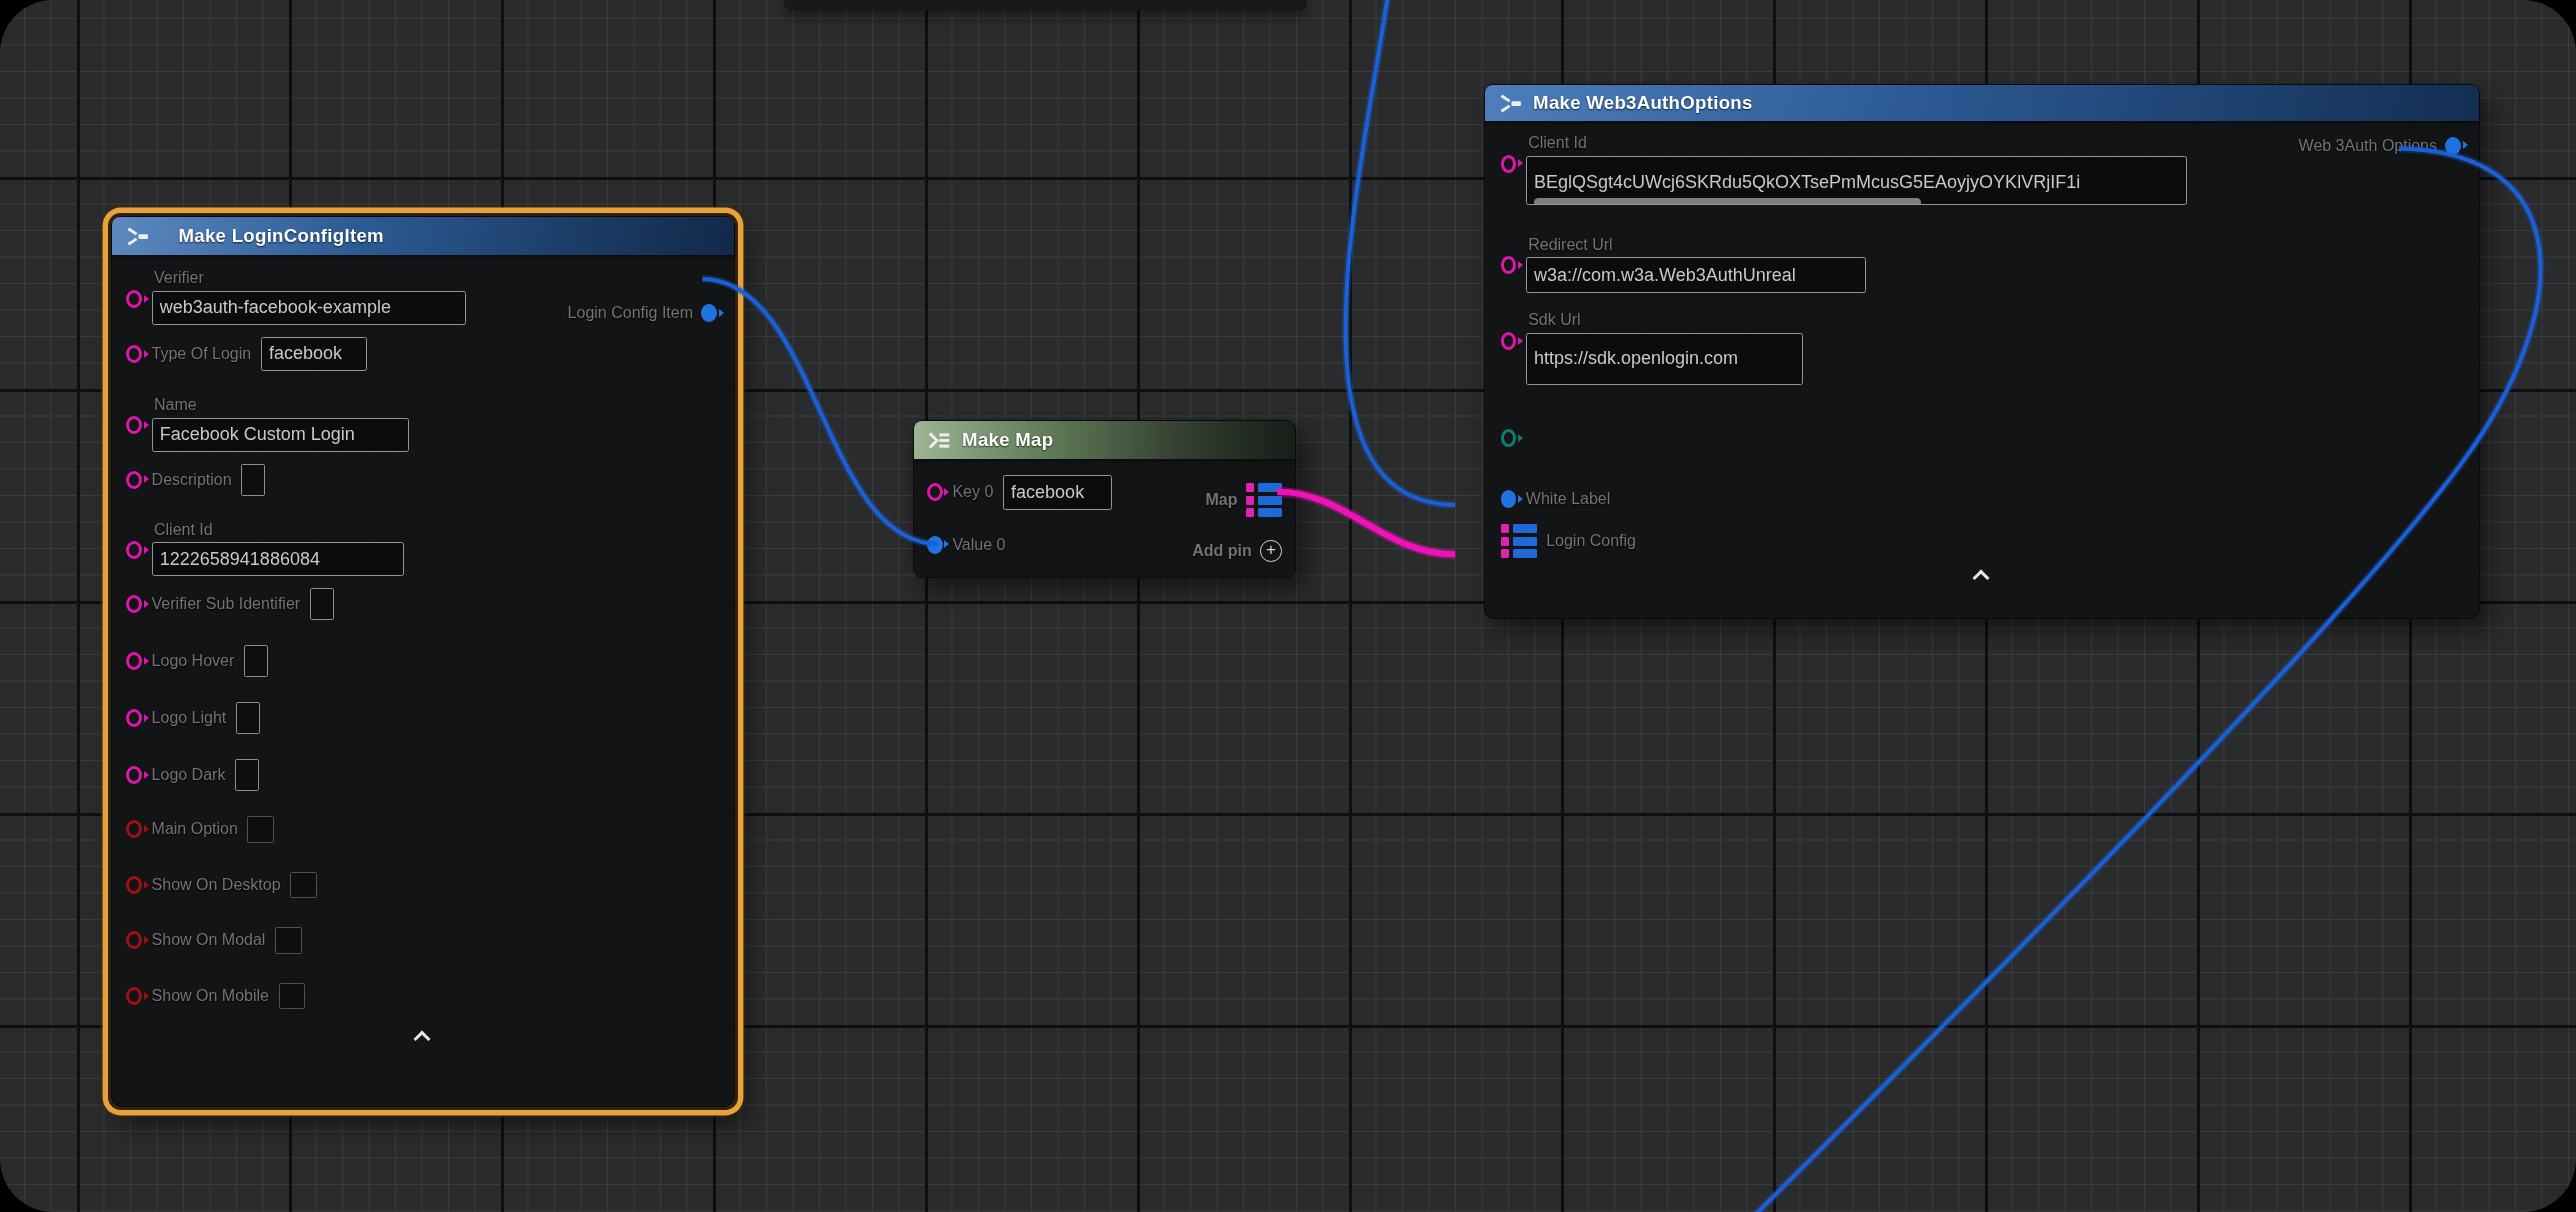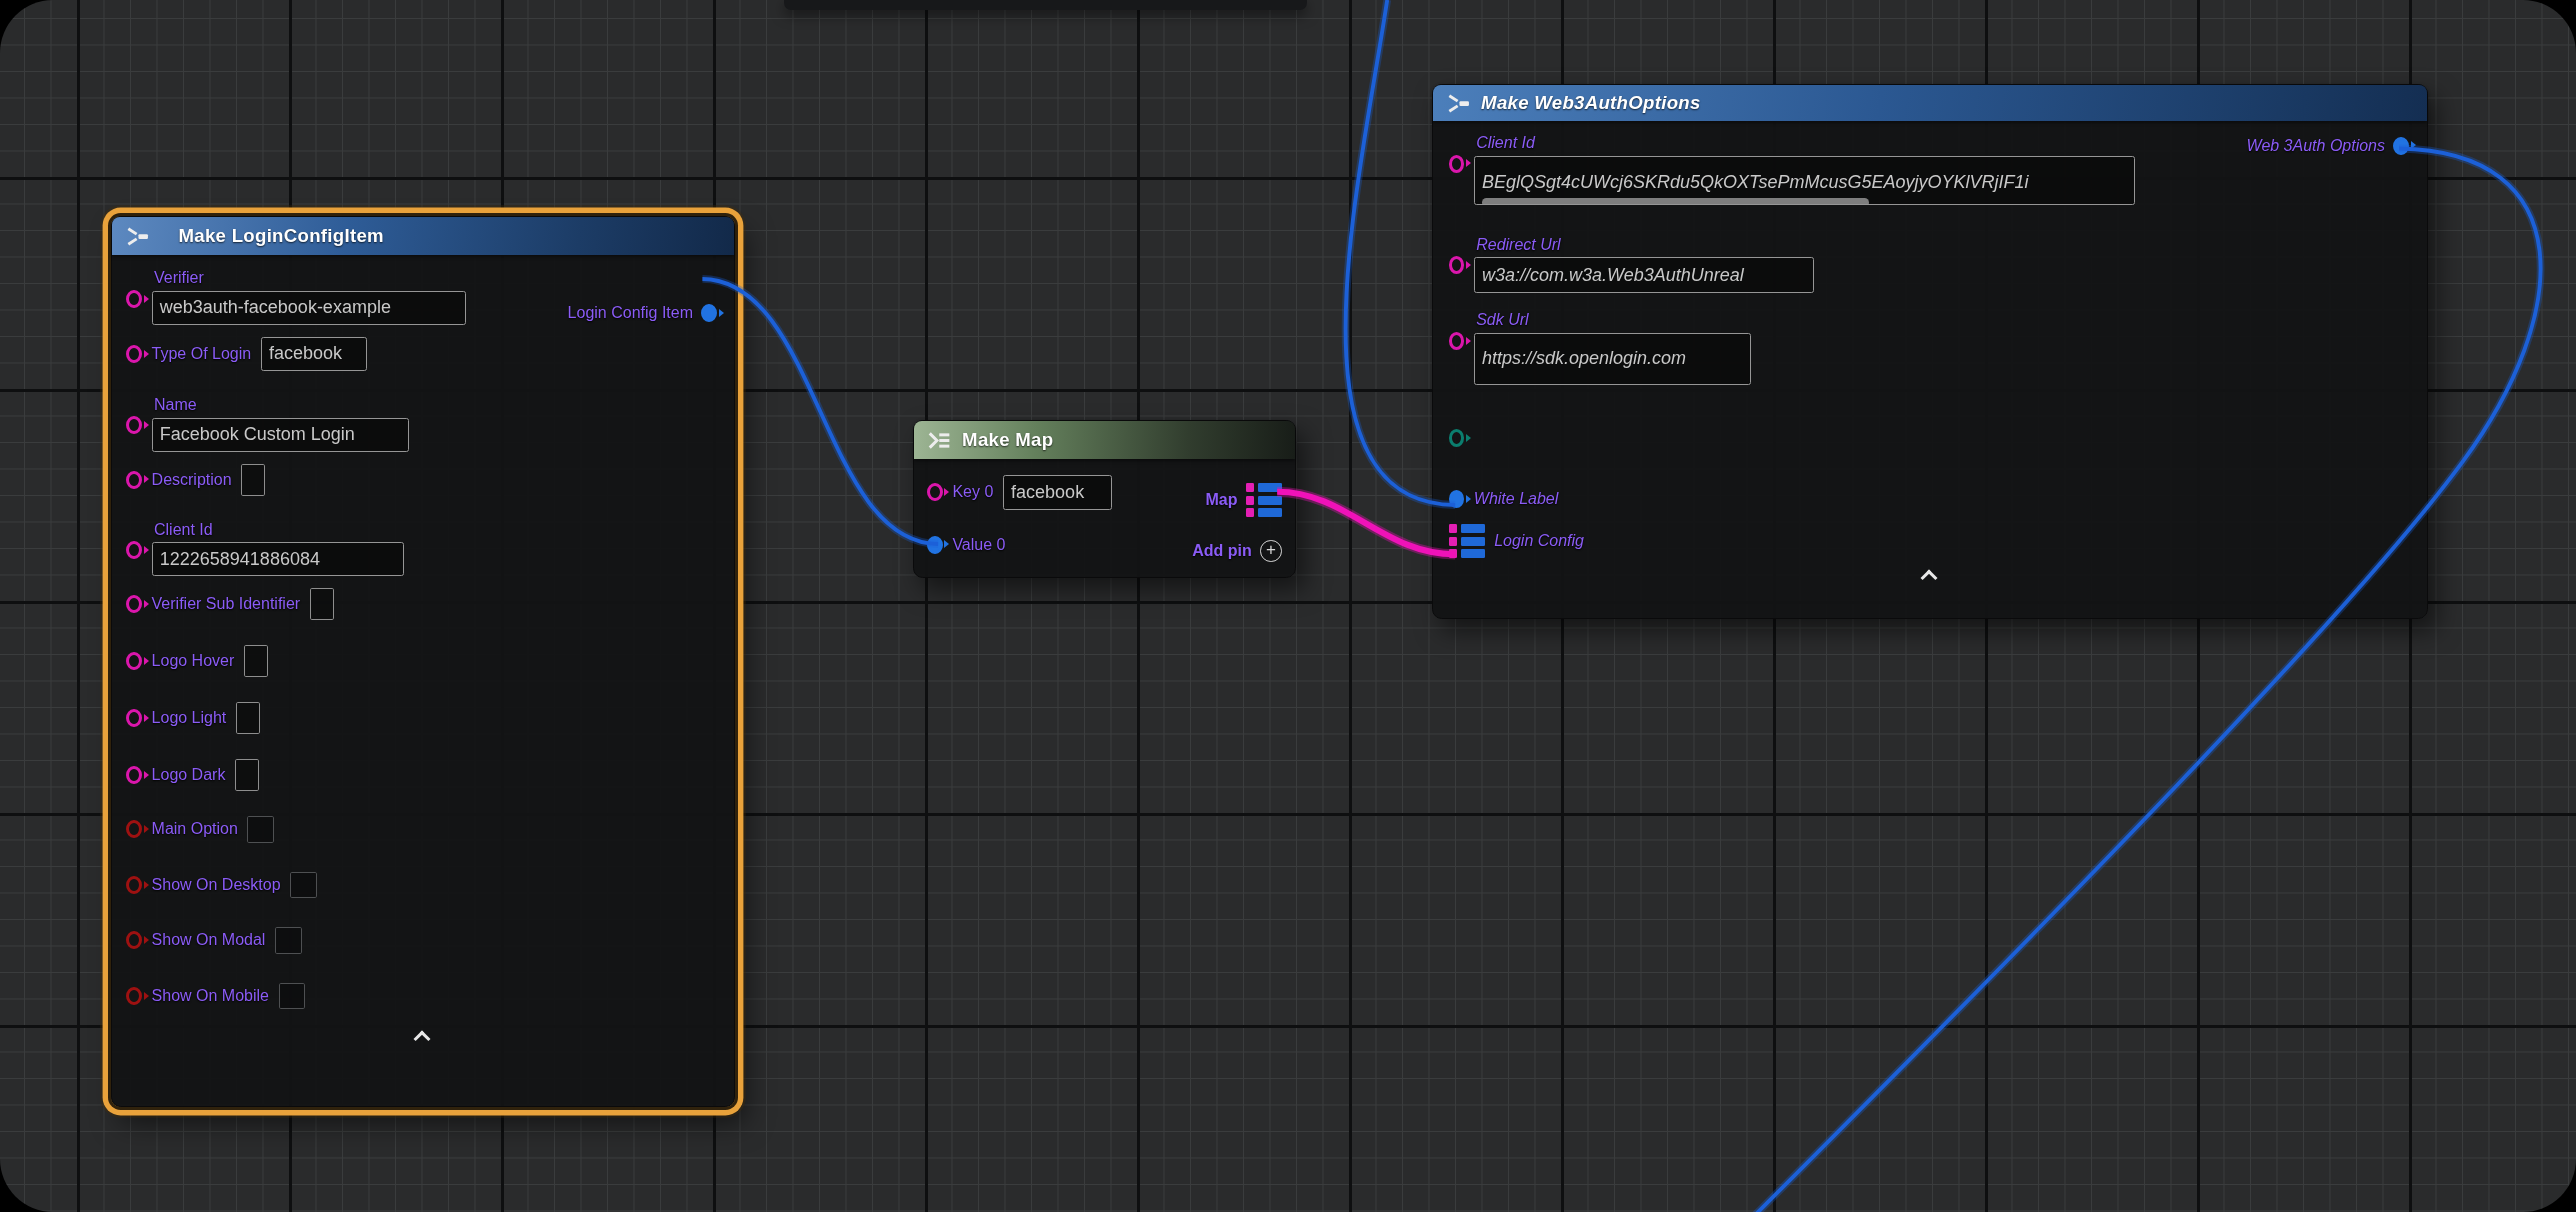--- a/index.html
+++ b/index.html
@@ -18,21 +18,21 @@
     box-shadow:8.4px 12px 24px rgba(0,0,0,.5);}
   .node.selected{box-shadow:0 0 0 3px rgba(28,20,8,.9),0 0 0 8.4px #E9A23B,0 0 0 10.8px rgba(70,45,10,.35),9.6px 15.6px 28px rgba(0,0,0,.55);}
   .hdr{display:flex;align-items:center;gap:9.6px;padding-left:12px;border-radius:7.8px 7.8px 0 0;
     box-shadow:0 1.8px 3.6px rgba(0,0,0,.45);}
   .hdr-blue{background:linear-gradient(98deg,#5d89c0 0%,#2e5c97 38%,#1c3c66 75%,#122949 100%);gap:28px;}
   .hdr-blue2{background:linear-gradient(100deg,#4c7fbb 0%,#2b5892 45%,#1a3a64 85%,#142e52 100%);}
   .hdr-green{background:linear-gradient(92deg,#9db594 0%,#64805c 32%,#313d2e 72%,#181d18 100%);}
   .hdr-title{color:#fff;font-weight:bold;font-size:18.6px;text-shadow:0 1.2px 1.8px rgba(0,0,0,.7);letter-spacing:0.3px;}
   .body{position:relative;}
   .row{display:flex;align-items:center;}
-  .plabel{color:#8b5cf6;font-size:16px;text-shadow:0 1.2px 1.8px #000;white-space:nowrap;}
+  .plabel{color:#737373;font-size:16px;text-shadow:0 1.2px 1.8px #000;white-space:nowrap;}
   .stack{display:flex;flex-direction:column;gap:3.6px;}
   .stack .plabel{margin-left:2.4px;}
   .field{box-sizing:border-box;background:rgba(5,5,6,.55);border:1.2px solid #969696;border-radius:2.4px;
     color:#C9C9C9;font-size:18px;display:flex;align-items:center;padding:0 7.2px;overflow:hidden;white-space:nowrap;}
   .ebox{box-sizing:border-box;background:rgba(5,5,6,.4);border:1.2px solid #8E8E8E;border-radius:1.8px;width:24px;height:32px;}
   .cbox{box-sizing:border-box;background:rgba(10,10,11,.6);border:1.2px solid #4E5052;border-radius:1.8px;width:26.5px;height:26.5px;}
   
   .pin{position:relative;width:15.6px;height:18px;flex:none;}
   .pin .ring{display:block;width:15.6px;height:18px;border-radius:50%;box-sizing:border-box;border:3.6px solid currentColor;}
   .pin .ring.filled{background:currentColor;}
@@ -247,21 +247,21 @@
             <i class="b"></i>
         </span>
       </div>
       <div class="outrow" style="top:81px;right:13.2px;">
         <span class="plabel" style="font-weight:bold;">Add pin</span>
         <span class="addpin-icon"></span>
       </div>
     </div>
   </div>
 
-  <div class="node" style="left:1432px;top:84px;width:994px;height:533px;font-style:italic;">
+  <div class="node" style="left:1484px;top:84px;width:994px;height:533px;">
     <div class="hdr hdr-blue2" style="height:36px;">
       <svg width="26.5" height="19" viewBox="0 0 44 32">
         <path d="M7 3 L21 12 M7 29 L21 20" stroke="#EDEDED" stroke-width="5" fill="none"></path>
         <rect x="24" y="12" width="16" height="8" rx="2" fill="#EDEDED"></rect>
       </svg>
       <span class="hdr-title">Make Web3AuthOptions</span>
     </div>
     <div class="body" style="padding:13.2px 18px 0 15.6px;">
       <div class="outrow" style="top:15.6px;right:18px;">
         <span class="plabel">Web 3Auth Options</span>

